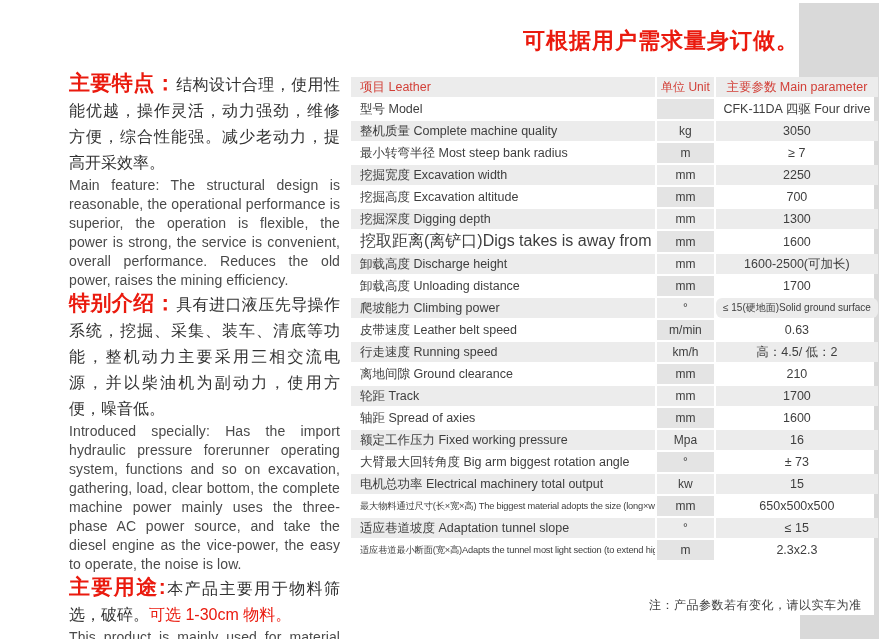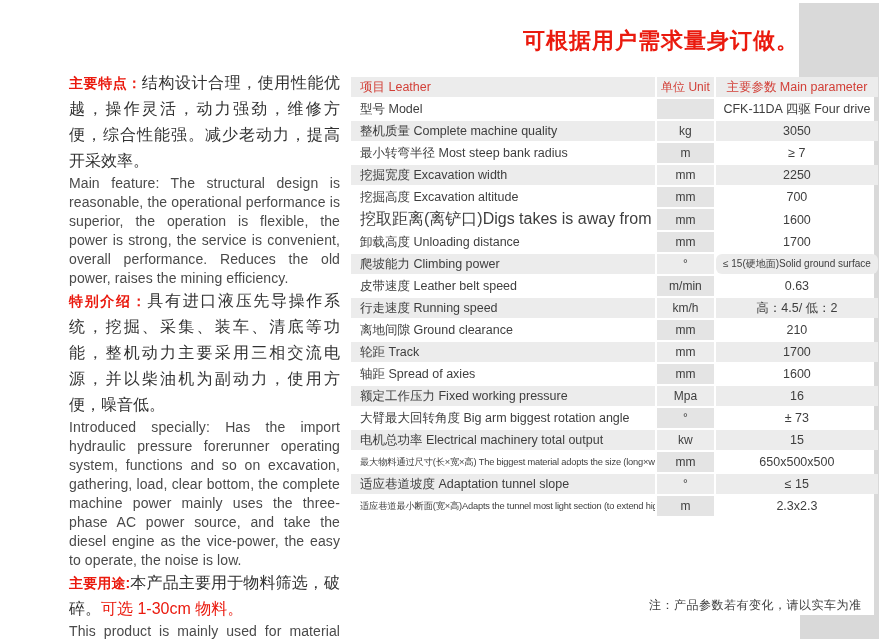--- a/index.html
+++ b/index.html
@@ -27,21 +27,21 @@
     text-align:center;font-size:22px;font-weight:bold;
     color:var(--accent);letter-spacing:1px;white-space:nowrap;
   }
 
   
   .leftcol{position:absolute;left:33px;top:70px;width:271px;}
   .sec .zh{
     font-size:16px;line-height:26px;color:#323232;
     text-align:justify;
   }
-  .sec .redh{color:var(--accent);font-weight:bold;font-size:14px;}
+  .sec .redh{color:var(--accent);font-weight:bold;font-size:21px;}
   .sec .redspan{color:var(--accent);}
   .sec .en{
     font-size:14px;line-height:19px;color:#4a4a4a;
     text-align:justify;letter-spacing:0.1px;
   }
 
   
   .tablewrap{position:absolute;left:313px;top:75px;}
   table.spec{
     border-collapse:separate;border-spacing:2px;
@@ -129,24 +129,34 @@
           <tr class="g">
       <td class="c-proj">挖掘宽度 Excavation width</td>
       <td class="c-unit">mm</td>
       <td class="c-val">2250</td>
     </tr>
           <tr class="w">
       <td class="c-proj">挖掘高度 Excavation altitude</td>
       <td class="c-unit">mm</td>
       <td class="c-val">700</td>
     </tr>
+          <tr class="g">
+      <td class="c-proj">挖掘深度 Digging depth</td>
+      <td class="c-unit">mm</td>
+      <td class="c-val">1300</td>
+    </tr>
           <tr class="w">
       <td class="c-proj sm">挖取距离(离铲口)Digs takes is away from (to shovel mouth)</td>
       <td class="c-unit">mm</td>
       <td class="c-val">1600</td>
+    </tr>
+          <tr class="g">
+      <td class="c-proj">卸载高度 Discharge height</td>
+      <td class="c-unit">mm</td>
+      <td class="c-val">1600-2500(可加长)</td>
     </tr>
           <tr class="w">
       <td class="c-proj">卸载高度 Unloading distance</td>
       <td class="c-unit">mm</td>
       <td class="c-val">1700</td>
     </tr>
           <tr class="g">
       <td class="c-proj">爬坡能力 Climbing power</td>
       <td class="c-unit">°</td>
       <td class="c-val vsm">≤ 15(硬地面)Solid ground surface</td>

